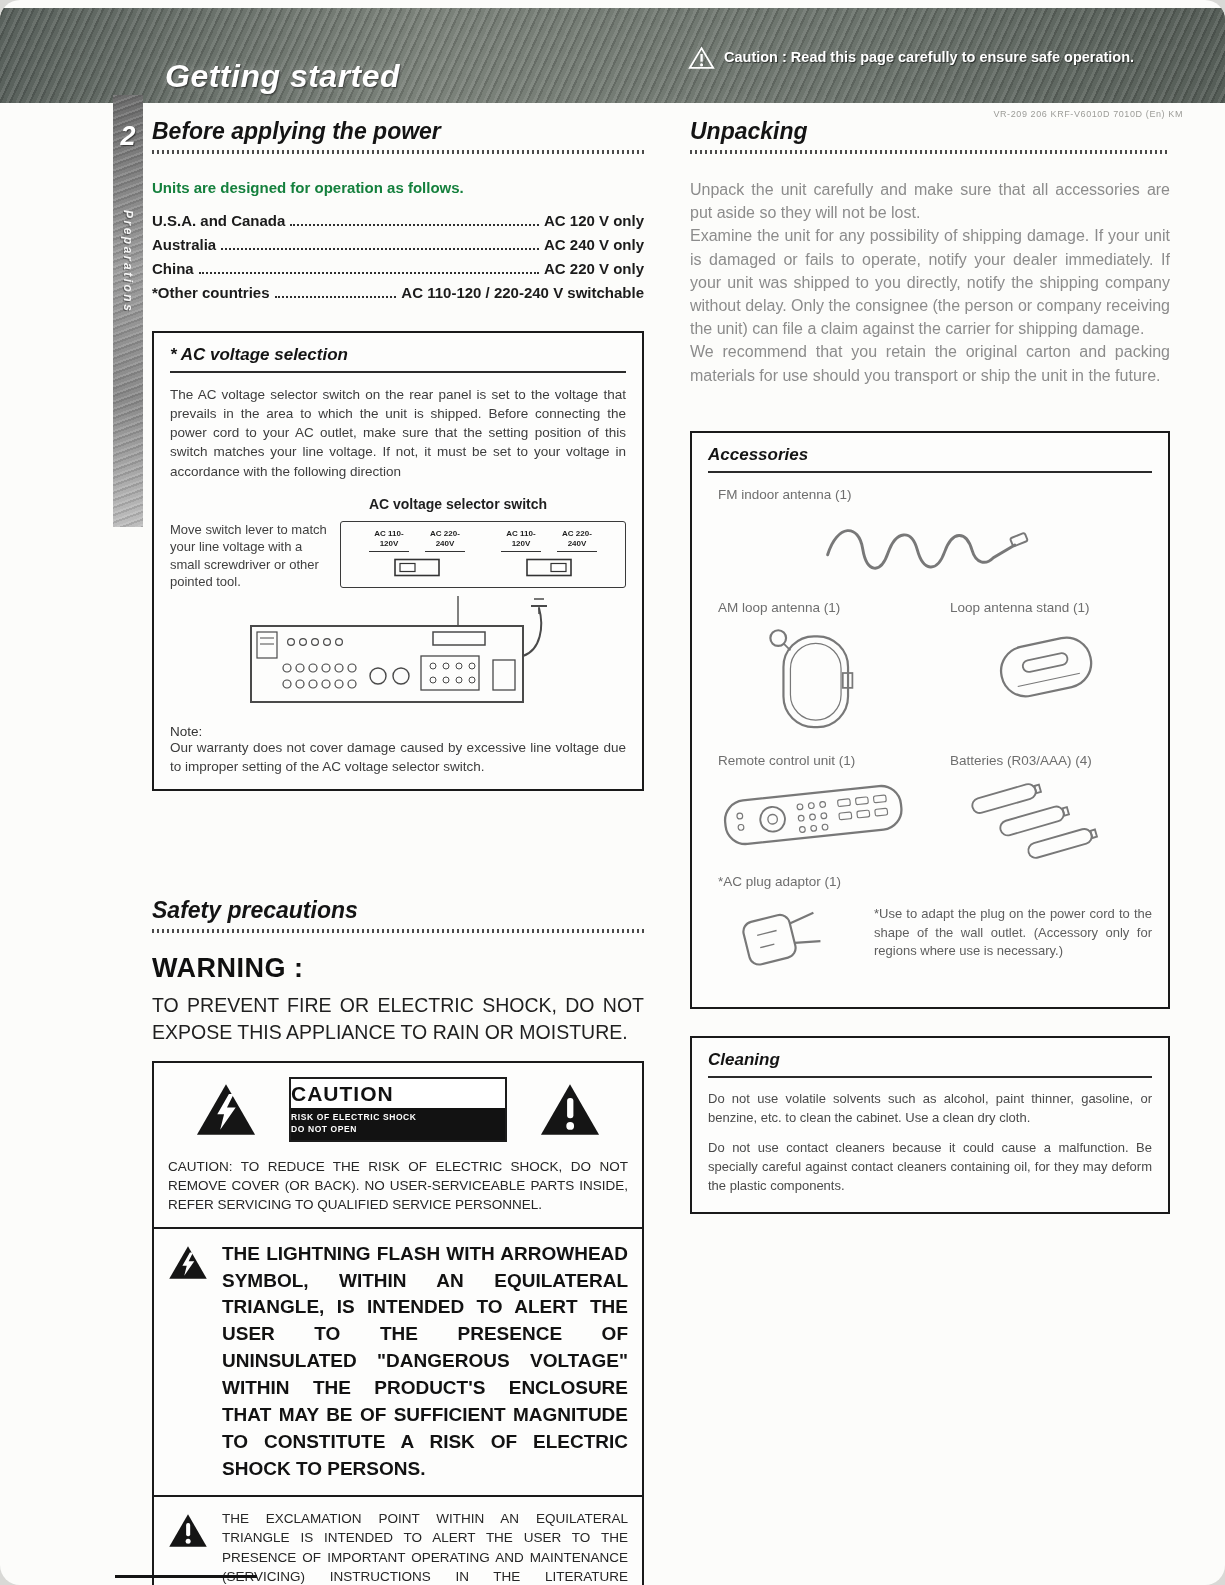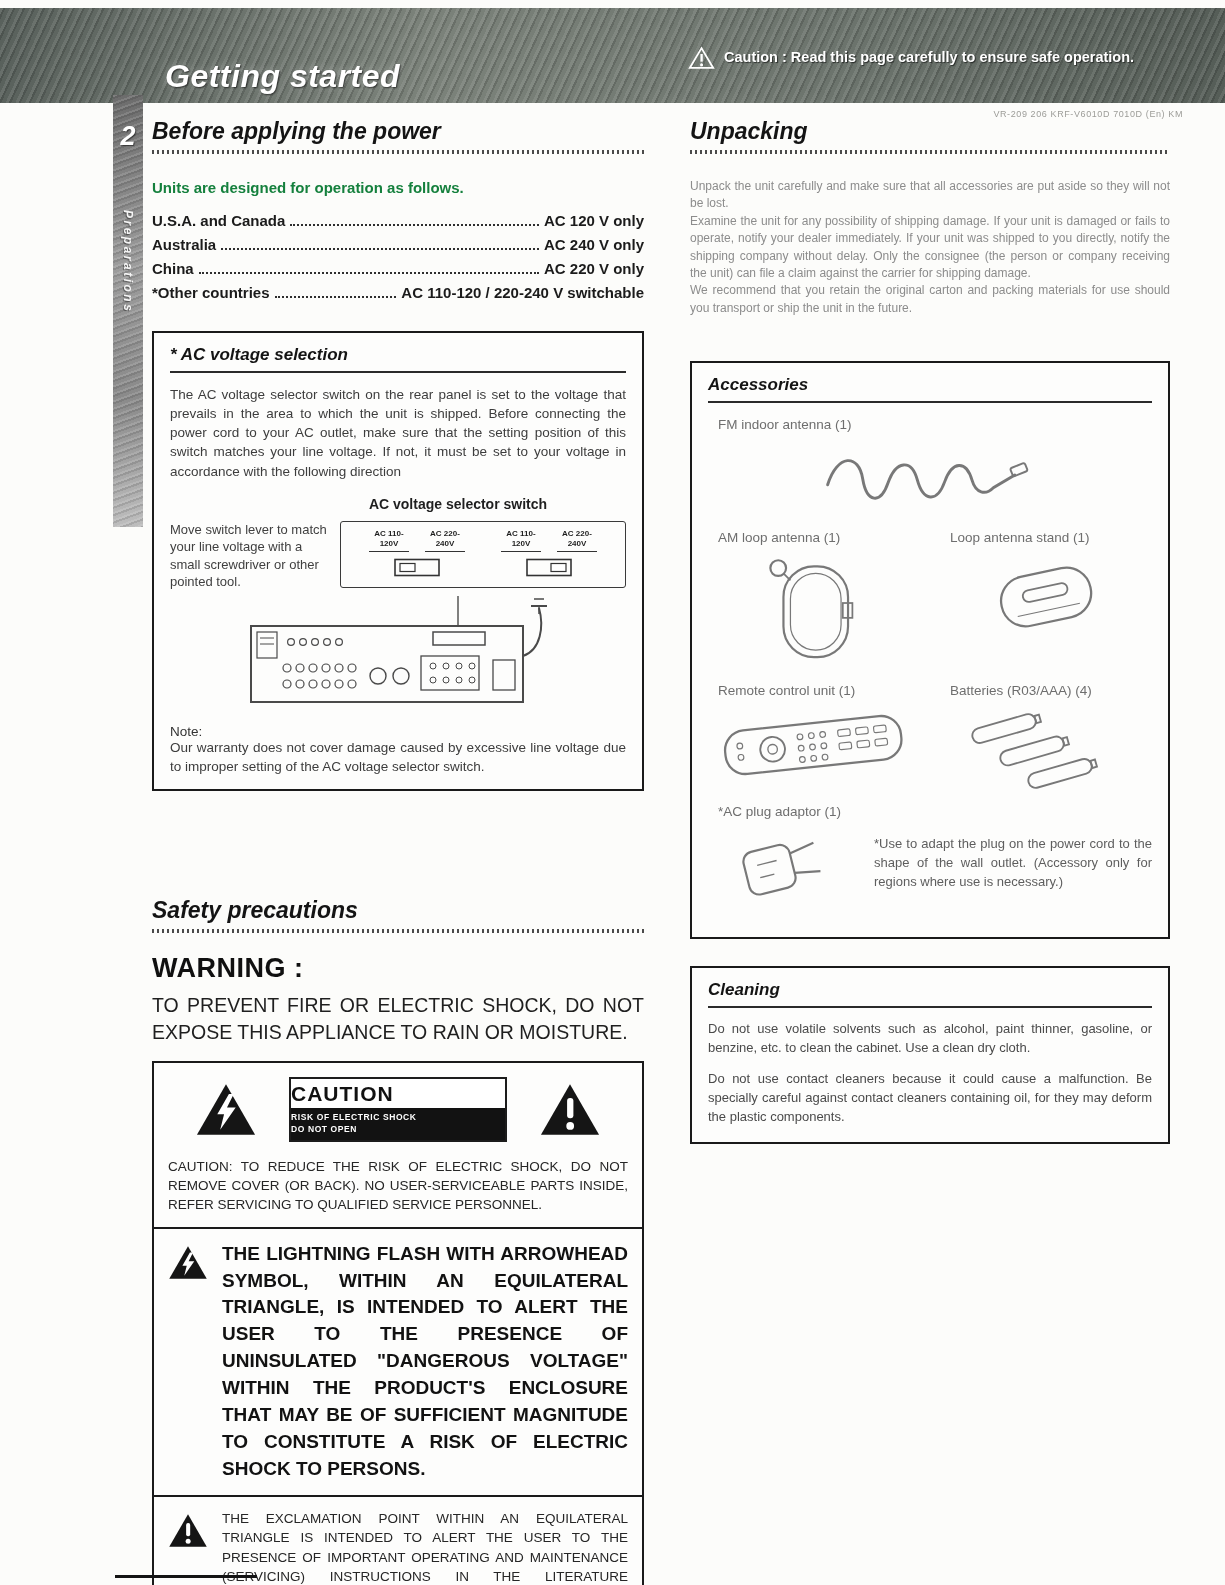--- a/index.html
+++ b/index.html
@@ -1,20 +1,20 @@
 <!DOCTYPE html>
 <html><head>
 <meta charset="utf-8">
 <style>
   * { margin:0; padding:0; box-sizing:border-box; }
   html,body { background:#d9d9d6; }
   .sheet {
     position:relative; width:1225px; height:1585px; margin:0 auto;
     background:#fcfcfa; overflow:hidden;
-    font-family:"Liberation Sans", sans-serif; color:#222;
+    font-family:"Liberation Sans", sans-serif; color:#222;border-radius:20px;
   }
 
   
   .header-band {
     position:absolute; left:0; top:8px; width:100%; height:95px;
     background-color:#68706a;
     background-image:
       repeating-linear-gradient(115deg, rgba(255,255,255,.09) 0 3px, rgba(0,0,0,.14) 3px 5px, transparent 5px 9px),
       linear-gradient(90deg,#59615c,#7b827a 35%,#6b736c 70%,#555d57);
   }
@@ -95,21 +95,21 @@
   .caution-strip { background:#121212; color:#fff; font-size:8.5px; font-weight:bold; line-height:1.5; padding:3px 0 4px; letter-spacing:.6px; }
   .caution-para { margin-top:15px; font-size:13.5px; color:#262626; line-height:1.42; text-align:justify; }
   .cbox-divider { margin:12px -14px; border-top:2px solid #1a1a1a; }
   .cbox-item { display:flex; gap:12px; }
   .cbox-icon { flex:0 0 42px; padding-top:3px; }
   .cbox-text-bold { font-size:19px; font-weight:bold; line-height:1.42; color:#121212; text-align:justify; }
   .cbox-text { font-size:13.5px; line-height:1.42; color:#262626; text-align:justify; }
 
   
   .unpack-paras { margin-top:24px; }
-  .unpack-paras p { font-size:12px; color:#8c8c8c; line-height:1.45; text-align:justify; }
+  .unpack-paras p { font-size:16px; color:#8c8c8c; line-height:1.45; text-align:justify; }
 
   .acc-box { margin-top:44px; border:2.5px solid #1a1a1a; padding:12px 16px 10px; background:#fdfdfc; min-height:578px; }
   .acc-label { font-size:13.5px; color:#6e6e6e; margin-top:14px; margin-left:10px; }
   .acc-draw { display:flex; justify-content:center; margin-top:6px; }
   .acc-grid { display:flex;gap:20px; }
   .acc-col { flex:1; display:flex; flex-direction:column; }
   .plug-row { display:flex; gap:16px; margin-top:4px; align-items:flex-start; }
   .plug-draw { flex:0 0 150px; display:flex; justify-content:center; }
   .plug-note { flex:1; font-size:13px; color:#5e5e5e; line-height:1.45; margin-top:12px; text-align:justify; }
 

